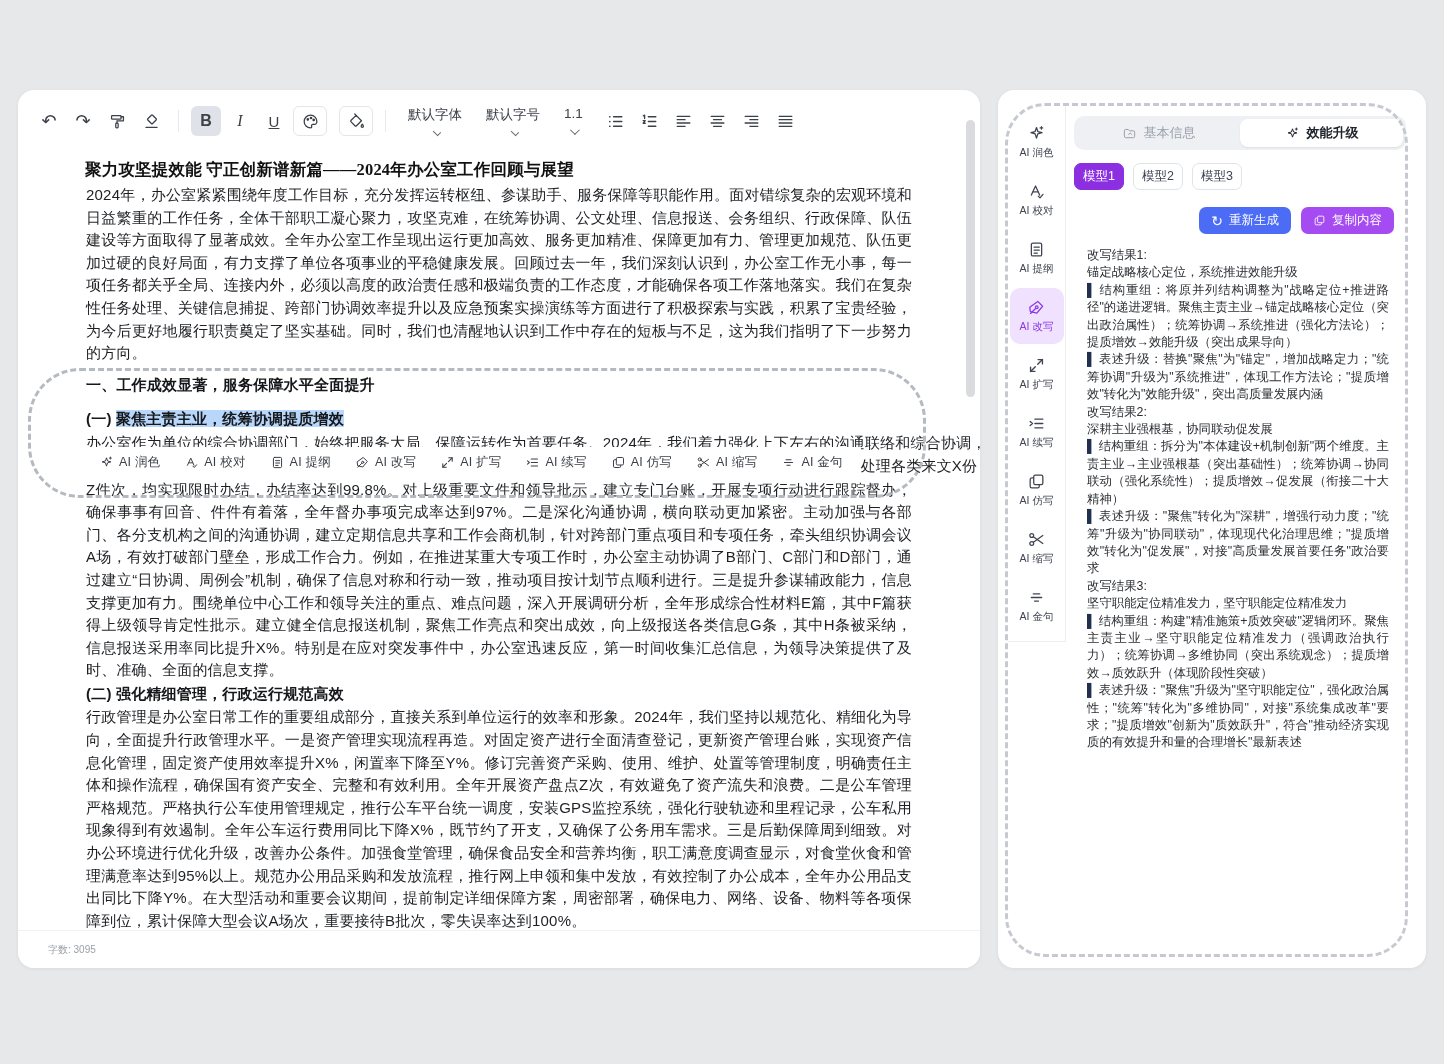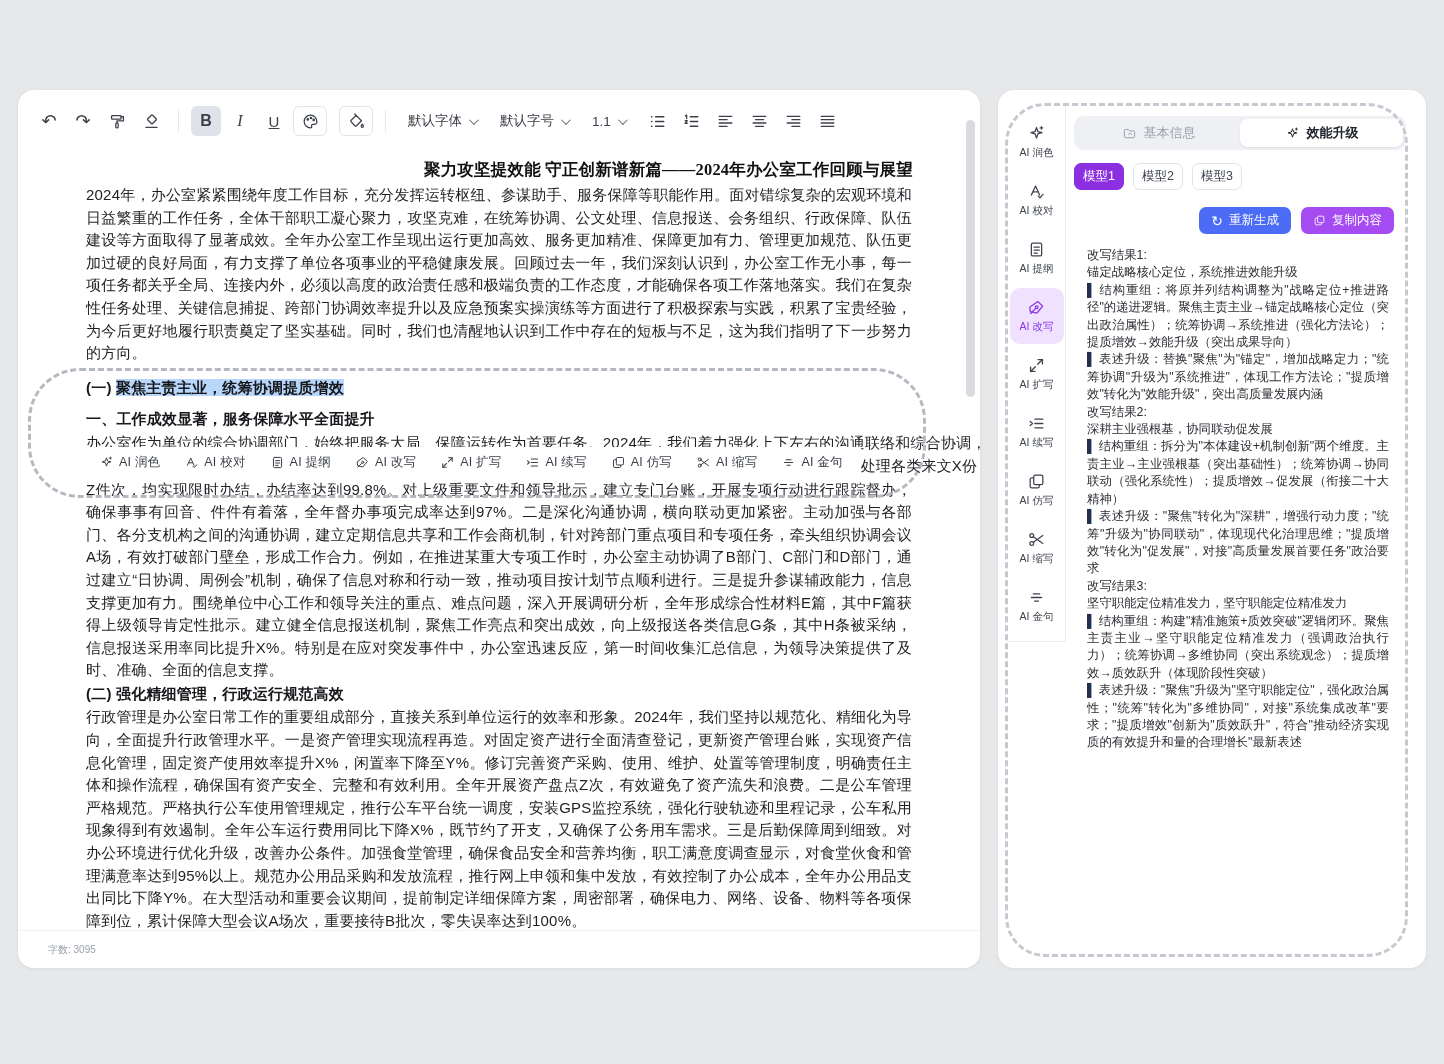--- a/index.html
+++ b/index.html
@@ -11,28 +11,28 @@
 
   .toolbar { position:absolute; left:0; top:8px; width:100%; height:46px; display:flex; align-items:center; padding:0 16px; gap:4px; }
   .tbtn { display:flex; align-items:center; justify-content:center; min-width:30px; height:30px; border-radius:6px; color:#3c4149; font-size:16px; cursor:pointer; }
   .tbtn svg { width:19px; height:19px; }
   .tbtn.boxed { border:1px solid #e3e5e9; width:34px; }
   .tbtn.active { background:#dfe2e8; }
   .tbtn.bold { font-weight:bold; font-size:16px; }
   .tbtn.italic { font-style:italic; font-family:"Liberation Serif",serif; font-size:16px; }
   .tbtn.under { text-decoration:underline; font-size:15px; }
   .tsep { width:1px; height:22px; background:#e6e8ec; margin:0 8px; }
-  .tdrop { display:flex; align-items:center; gap:7px; padding:0 10px; height:30px; border-radius:6px; color:#3c4149; font-size:13.5px; cursor:pointer; }
+  .tdrop { display:flex; align-items:center; gap:7px; padding:0 10px; height:30px; border-radius:6px; color:#3c4149; font-size:13.5px; cursor:pointer;flex-direction:column; }
   .chev { width:7px; height:7px; border-right:1.5px solid #6b7078; border-bottom:1.5px solid #6b7078; transform:rotate(45deg) translateY(-2px); }
   .uglyph { font-size:18px; line-height:1; }
 
   
   .doc-scroll { position:absolute; left:0; top:54px; right:0; bottom:38px; padding:14px 67px 0 67px; overflow:hidden; }
   .doc { font-size:15px; line-height:22.6px; color:#1d1f23; letter-spacing:.2px; }
-  .doc-title { font-family:"Liberation Serif","DejaVu Serif",serif; font-weight:bold; font-size:16.5px; line-height:24px; color:#111; margin-bottom:2px;text-align:right; }
+  .doc-title { font-family:"Liberation Serif","DejaVu Serif",serif; font-weight:bold; font-size:16.5px; line-height:24px; color:#111; margin-bottom:2px; }
   .doc p { margin:1px; text-align:justify; }
   .h-bold { font-weight:bold; color:#15171a; }
   .sec-h1 { margin-top:9px !important; }
   .sec-h2 { margin-top:12px !important; }
   .hl { background:#b9d7fb; }
   .line1 { white-space:nowrap; }
   .ai-row { display:flex; align-items:flex-end; margin-top:-9px; position:relative; z-index:6; }
   .ai-bar { display:flex; align-items:center; background:#fff; height:31px; padding:0 6px 0 2px; gap:0; flex:0 0 auto; }
   .ai-item { display:flex; align-items:center; gap:5px; padding:0 12px; color:#3a3f47; font-size:12.5px; white-space:nowrap; cursor:pointer; }
   .ai-item svg { width:15px; height:15px; }
@@ -253,22 +253,22 @@
           <svg viewBox="0 0 24 24">
             <use href="#i-alignJ"></use>
           </svg>
         </div>
     </div>
 
     <div class="doc-scroll">
       <div class="doc">
         <div class="doc-title">聚力攻坚提效能 守正创新谱新篇——2024年办公室工作回顾与展望</div>
         <p>2024年，办公室紧紧围绕年度工作目标，充分发挥运转枢纽、参谋助手、服务保障等职能作用。面对错综复杂的宏观环境和日益繁重的工作任务，全体干部职工凝心聚力，攻坚克难，在统筹协调、公文处理、信息报送、会务组织、行政保障、队伍建设等方面取得了显著成效。全年办公室工作呈现出运行更加高效、服务更加精准、保障更加有力、管理更加规范、队伍更加过硬的良好局面，有力支撑了单位各项事业的平稳健康发展。回顾过去一年，我们深刻认识到，办公室工作无小事，每一项任务都关乎全局、连接内外，必须以高度的政治责任感和极端负责的工作态度，才能确保各项工作落地落实。我们在复杂性任务处理、关键信息捕捉、跨部门协调效率提升以及应急预案实操演练等方面进行了积极探索与实践，积累了宝贵经验，为今后更好地履行职责奠定了坚实基础。同时，我们也清醒地认识到工作中存在的短板与不足，这为我们指明了下一步努力的方向。</p>
+        <p class="h-bold sec-h1">一、工作成效显著，服务保障水平全面提升</p>
         <p class="h-bold sec-h2"><span>(一) </span><span class="hl">聚焦主责主业，统筹协调提质增效</span></p>
-        <p class="h-bold sec-h1">一、工作成效显著，服务保障水平全面提升</p>
         <p class="line1">办公室作为单位的综合协调部门，始终把服务大局、保障运转作为首要任务。2024年，我们着力强化上下左右的沟通联络和综合协调，</p>
 
         <div class="ai-row">
           <div class="ai-bar">
             <div class="ai-item">
                 <svg viewBox="0 0 24 24">
                   <use href="#i-sparkle"></use>
                 </svg>
                 <span>AI 润色</span>
               </div>

